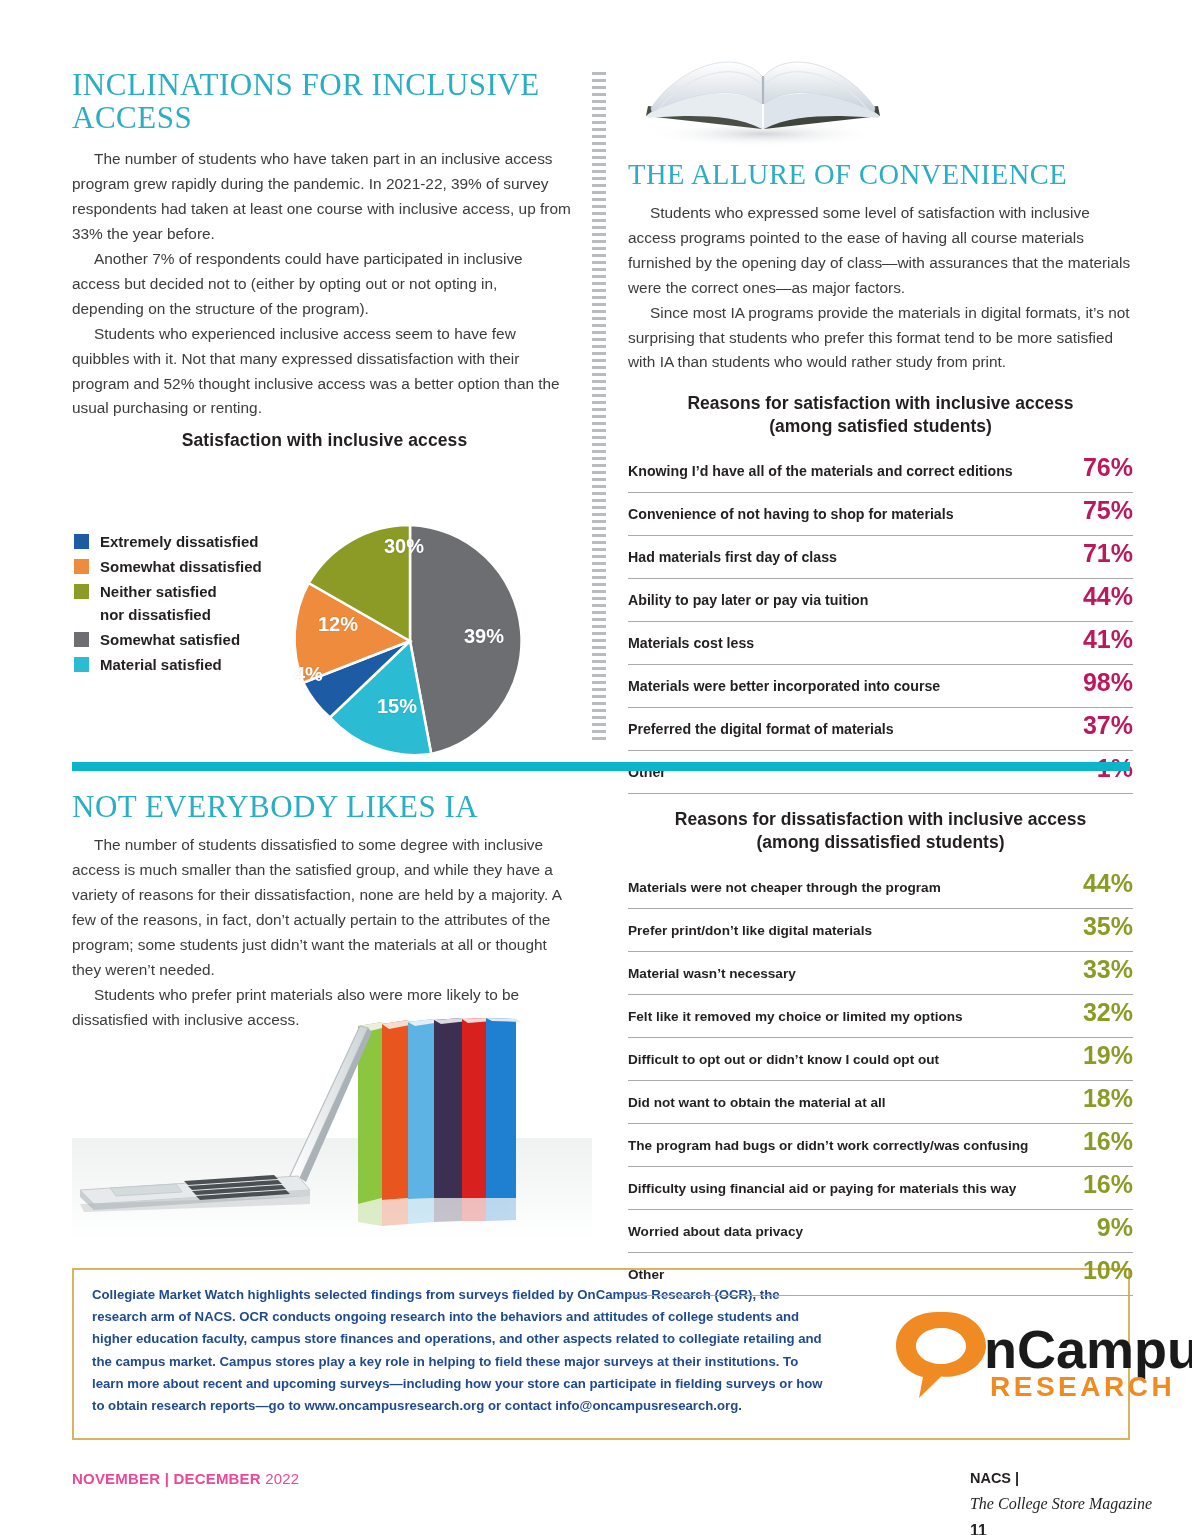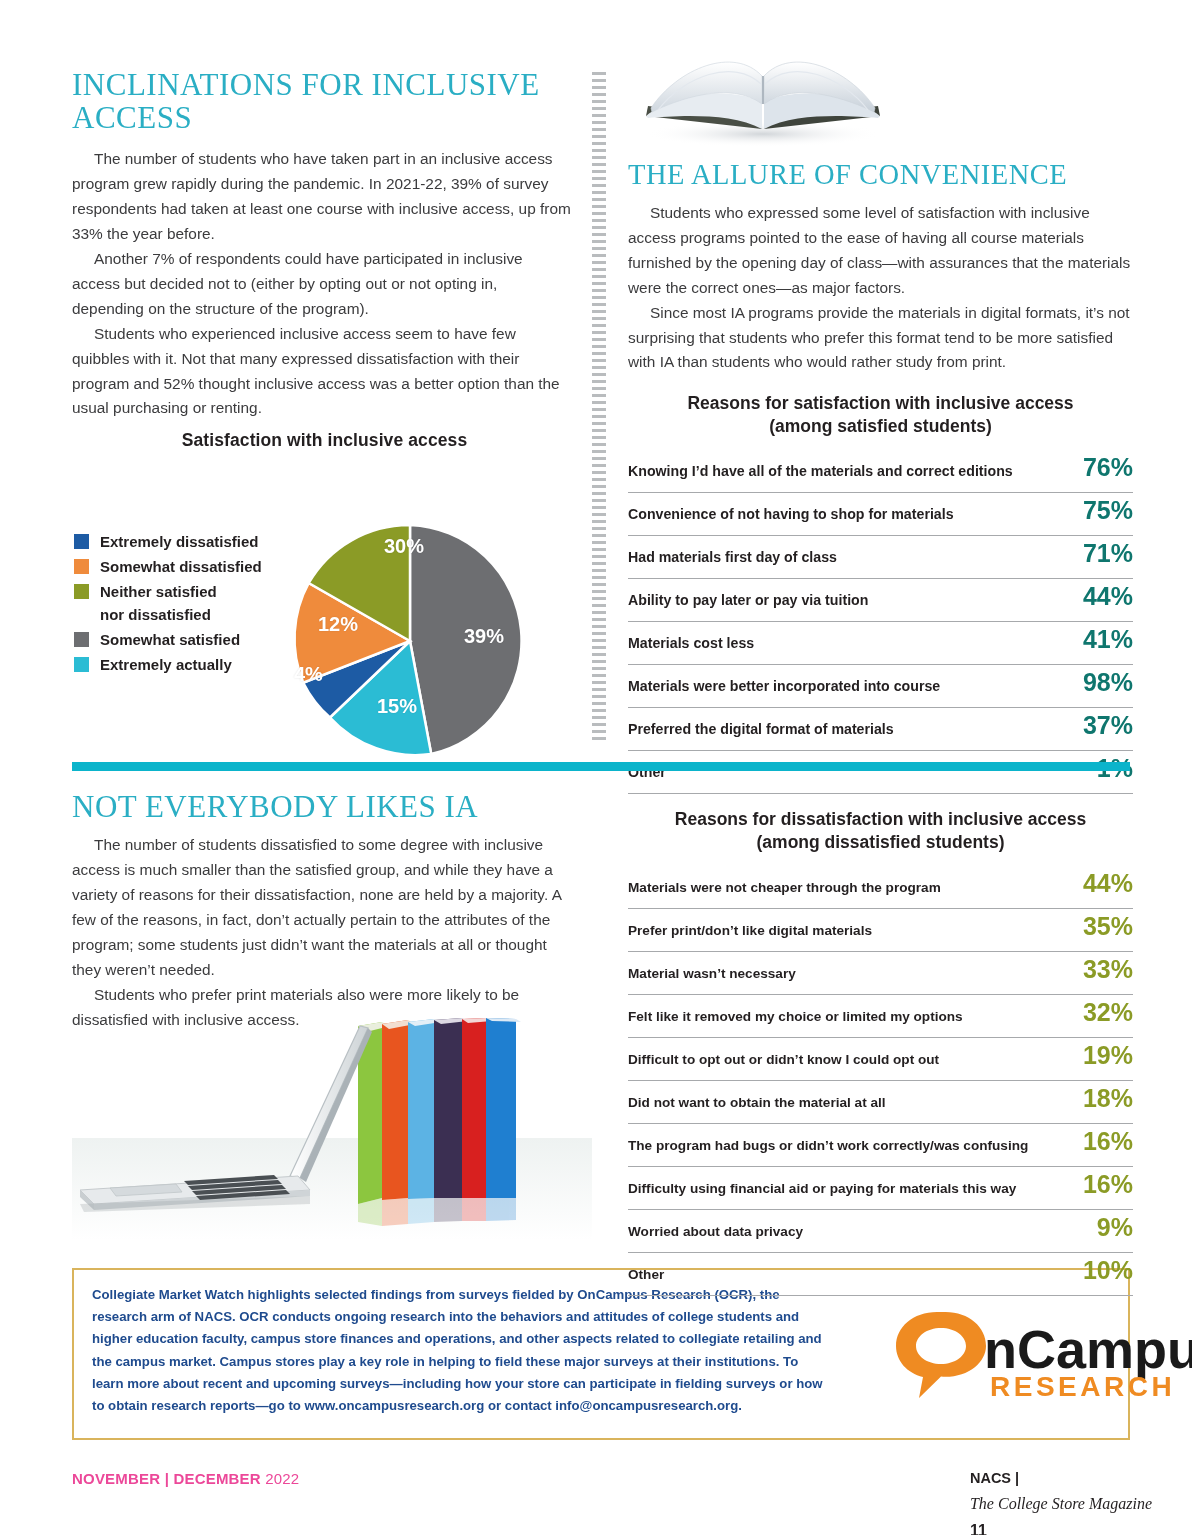--- a/index.html
+++ b/index.html
@@ -82,21 +82,21 @@
     color: #231f20; margin-bottom: 12px;
   }
   .stat-row {
     display: flex; align-items: baseline; justify-content: space-between;
     border-bottom: 1.4px solid #a7a9ac;
     padding: 3px 0 10px 0;
   }
   .stat-row .lbl { font-size: 14.2px; font-weight: bold; color: #231f20; }
   .stat-row .val { font-size: 25px; font-weight: bold; white-space: nowrap; padding-left: 8px; }
   #sat-table { left: 628px; top: 392px; width: 505px; }
-  #sat-table .val { color: #0f766e; }
+  #sat-table .val { color: #be185d; }
   #dis-table { left: 628px; top: 808px; width: 505px; }
   #dis-table .val { color: #8b9b26; }
   #dis-table .stat-row .lbl { font-size: 13.6px; }
 
   
   #teal-bar {
     position: absolute; left: 72px; top: 762px; width: 1058px; height: 9px;
     background: #0bb4cb;
   }
 
@@ -168,21 +168,21 @@
         <div class="legend-row">
           <span class="legend-sw" style="background:#8b9b26"></span>
           <span class="legend-label">Neither satisfied<span class="sub">nor dissatisfied</span></span>
         </div>
         <div class="legend-row">
           <span class="legend-sw" style="background:#6d6e71"></span>
           <span class="legend-label">Somewhat satisfied</span>
         </div>
         <div class="legend-row">
           <span class="legend-sw" style="background:#2bbcd4"></span>
-          <span class="legend-label">Extremely actually</span>
+          <span class="legend-label">Material satisfied</span>
         </div>
       </div>
 
       <svg id="pie-svg" width="240" height="240" viewBox="0 0 240 240">
         <g>
           <path fill="#6d6e71" stroke="#ffffff" stroke-width="2.5" d="M120 120 L120 4 A116 116 0 0 1 141.22 233.04 Z"></path>
           <path fill="#2bbcd4" stroke="#ffffff" stroke-width="2.5" d="M120 120 L141.22 233.04 A116 116 0 0 1 39.95 196.50 Z"></path>
           <path fill="#1d5ba4" stroke="#ffffff" stroke-width="2.5" d="M120 120 L39.95 196.50 A116 116 0 0 1 13.22 161.72 Z"></path>
           <path fill="#ef8b3c" stroke="#ffffff" stroke-width="2.5" d="M120 120 L13.22 161.72 A116 116 0 0 1 18.74 62.00 Z"></path>
           <path fill="#8b9b26" stroke="#ffffff" stroke-width="2.5" d="M120 120 L18.74 62.00 A116 116 0 0 1 120 4 Z"></path>

